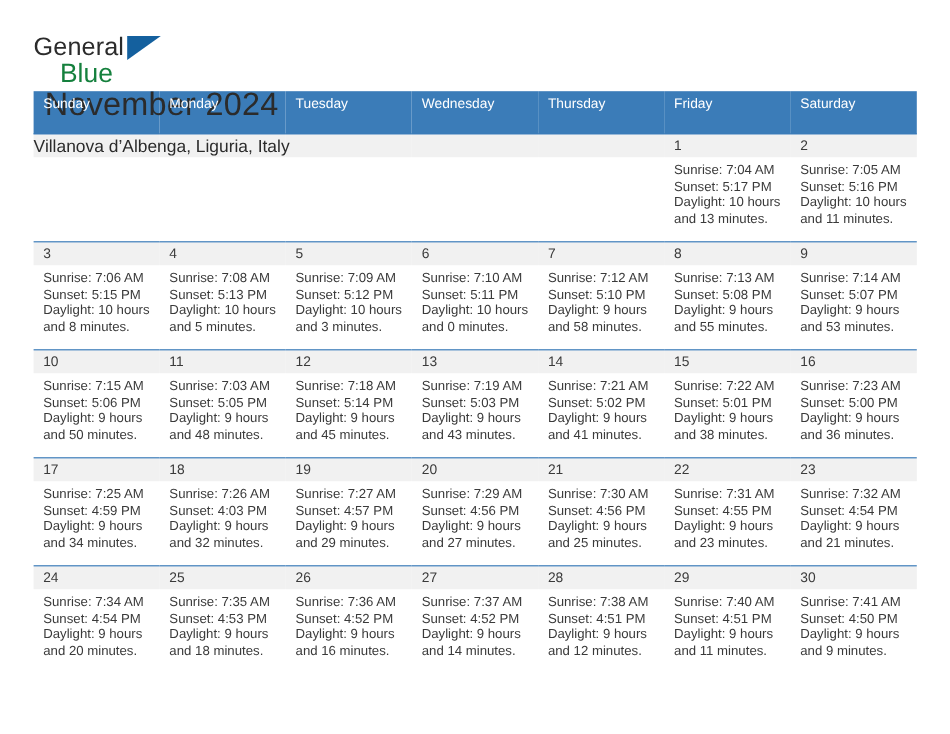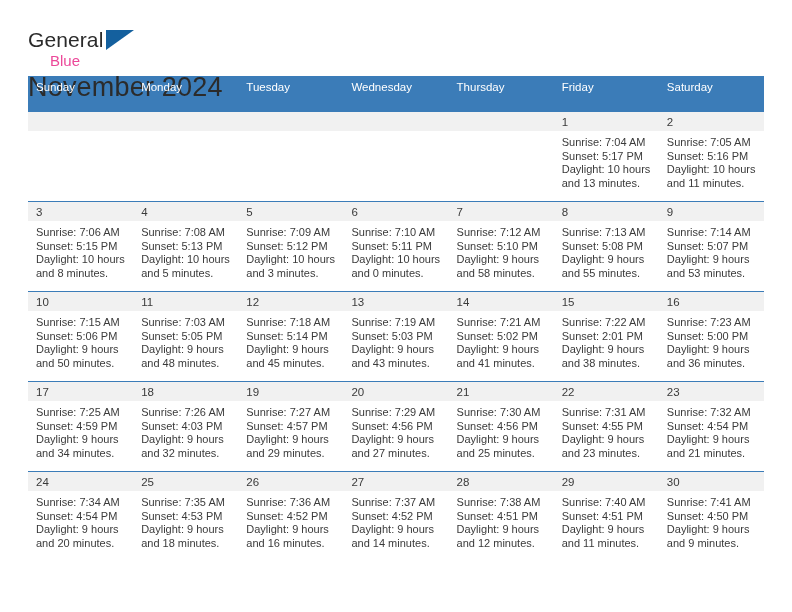--- a/index.html
+++ b/index.html
@@ -32,22 +32,22 @@
     padding-top: 2px;
   }
   .logo-general {
     font-size: 21px;
     color: #2b2b2b;
     letter-spacing: 0.1px;
     line-height: 23px;
     display: block;
   }
   .logo-blue {
-    font-size: 15px;
-    color: #ec4899;
+    font-size: 22px;
+    color: #15803d;
     line-height: 21px;
     display: block;
     margin-left: 22px;
     margin-top: -1px;
   }
   .logo-tri {
     position: absolute;
     left: 78px;
     top: 4px;
     width: 0;
@@ -117,20 +117,21 @@
   <div class="top">
 
     <div class="logo">
       <span class="logo-general">General</span>
       <span class="logo-tri"></span>
       <span class="logo-blue">Blue</span>
     </div>
 
     <div class="title-wrap">
       <div class="month-title">November 2024</div>
+      <div class="location">Villanova d’Albenga, Liguria, Italy</div>
     </div>
 
   </div>
 
   <table class="calendar">
     <thead>
       <tr>
         <th>Sunday</th>
         <th>Monday</th>
         <th>Tuesday</th>
@@ -314,21 +315,21 @@
               <div>Sunrise: 7:21 AM</div>
               <div>Sunset: 5:02 PM</div>
               <div>Daylight: 9 hours</div>
               <div>and 41 minutes.</div>
             </div>
           </td>
           <td class="">
             <div class="daynum-band">15</div>
             <div class="cell-body">
               <div>Sunrise: 7:22 AM</div>
-              <div>Sunset: 2:01 PM</div>
+              <div>Sunset: 5:01 PM</div>
               <div>Daylight: 9 hours</div>
               <div>and 38 minutes.</div>
             </div>
           </td>
           <td class="">
             <div class="daynum-band">16</div>
             <div class="cell-body">
               <div>Sunrise: 7:23 AM</div>
               <div>Sunset: 5:00 PM</div>
               <div>Daylight: 9 hours</div>

